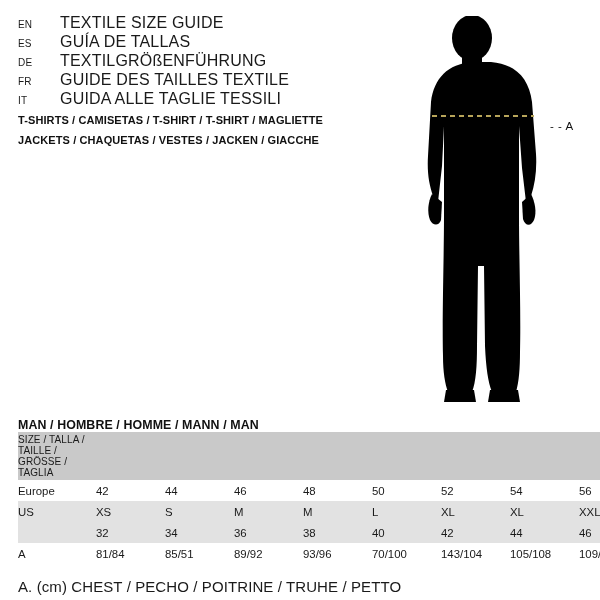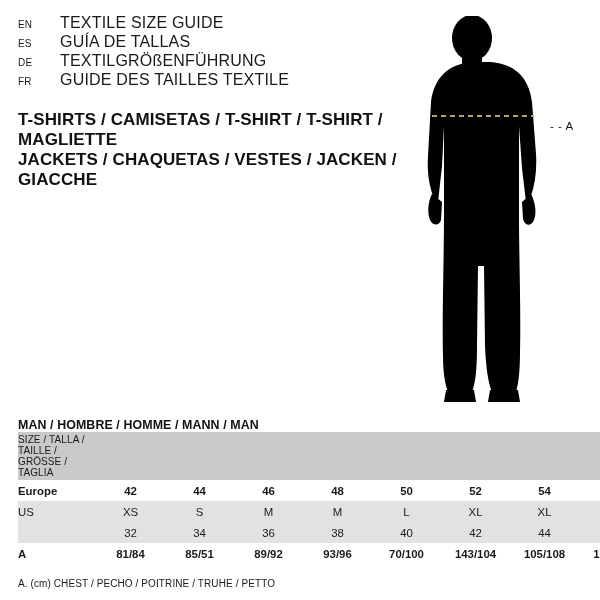--- a/index.html
+++ b/index.html
@@ -46,21 +46,21 @@
   }
 
   
   .garment-block {
     position: absolute;
     left: 18px;
     top: 110px;
     width: 400px;
   }
   .garment-line {
-    font-size: 17px;
+    font-size: 11px;
     font-weight: bold;
     letter-spacing: 0.1px;
     color: #111;
     line-height: 20px;
   }
 
   
   .figure-wrap {
     position: absolute;
     right: 22px;
@@ -103,26 +103,26 @@
     height: 17px;
     color: #1a1a1a;
   }
   tr.header-row td {
     background: #c9c9c9;
     font-weight: normal;
     font-size: 10px;
     letter-spacing: 0.1px;
   }
   tr.shade td { background: #e2e2e2; }
-  tr.plain td { background: #ffffff; font-weight: bold; }
+  tr.plain td { background: #ffffff; }
   td.c0 { width: 78px; padding-left: 2px; }
-  td.cell { width: 69px; text-align: center; }
+  td.cell { width: 69px; text-align: left; }
   .footnote {
     margin-top: 14px;
-    font-size: 10px;
+    font-size: 15px;
     color: #1a1a1a;
     letter-spacing: 0.1px;
   }
 </style>
 </head>
 <body>
 
 <div class="page">
 
   <div class="lang-block">
@@ -134,20 +134,24 @@
       <span class="lang-code">ES</span>
       <span class="lang-text">GUÍA DE TALLAS</span>
     </div>
     <div class="lang-row">
       <span class="lang-code">DE</span>
       <span class="lang-text">TEXTILGRÖßENFÜHRUNG</span>
     </div>
     <div class="lang-row">
       <span class="lang-code">FR</span>
       <span class="lang-text">GUIDE DES TAILLES TEXTILE</span>
+    </div>
+    <div class="lang-row">
+      <span class="lang-code">IT</span>
+      <span class="lang-text">GUIDA ALLE TAGLIE TESSILI</span>
     </div>
   </div>
 
   <div class="garment-block">
     <div class="garment-line">T-SHIRTS / CAMISETAS / T-SHIRT / T-SHIRT / MAGLIETTE</div>
     <div class="garment-line">JACKETS / CHAQUETAS / VESTES / JACKEN / GIACCHE</div>
   </div>
 
   <div class="figure-wrap">
     <svg class="figure-svg" width="180" height="390" viewBox="0 0 180 390">

